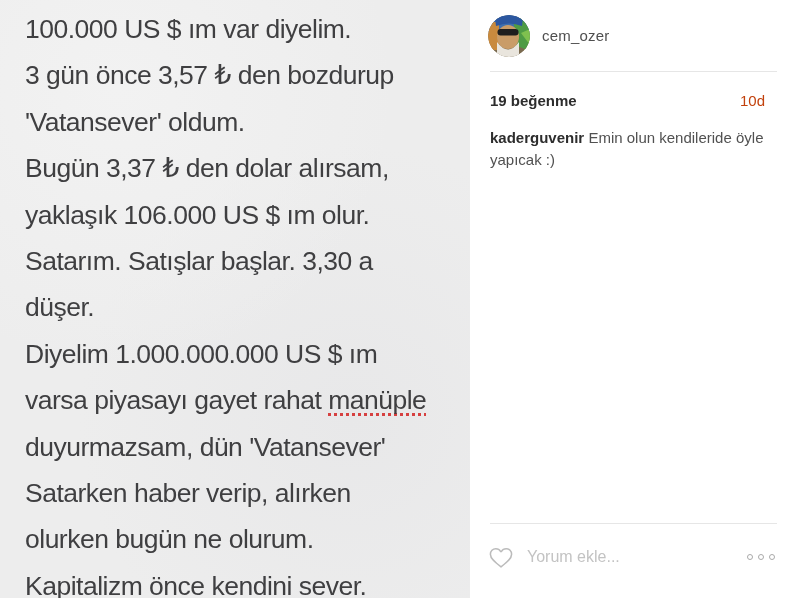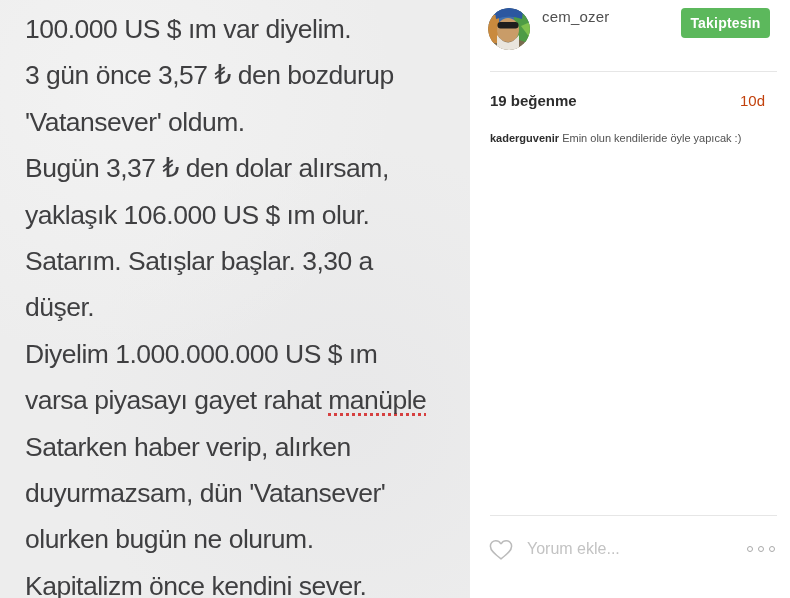--- a/index.html
+++ b/index.html
@@ -38,22 +38,22 @@
 
   
   .panel {
     width:320px; flex:1 1 auto; height:598px;
     background:#fff;
     position:relative;
     color:#262626;
   }
   .panel-header {
     height:71px;
-    display:flex; align-items:flex-start;
-    padding:8px 20px 0 18px;
+    display:flex; align-items:center;
+    padding:0 20px 0 18px;
   }
   .avatar {
     width:42px; height:42px; border-radius:50%;
     overflow:hidden; flex:0 0 42px;
     cursor:pointer;
   }
   .username {
     margin-left:12px;
     font-size:15px;
     color:#4f4f4f;
@@ -75,26 +75,26 @@
 
   .likes-row {
     display:flex; align-items:center;
     padding:20px 25px 0 20px;
   }
   .likes-count { font-size:15px; font-weight:600; color:#2d2d2d; cursor:pointer; }
   .timestamp { margin-left:auto; font-size:15px; color:#c2410c; }
 
   .comment-list { padding:18px 20px 0 20px; }
   .comment {
-    font-size:11px; line-height:22px; color:#515151;
+    font-size:15px; line-height:22px; color:#515151;
     width:292px;
   }
   .c-user { font-weight:600; color:#2d2d2d; cursor:pointer; }
 
-  .panel-footer { position:absolute; left:0; right:0; bottom:16px;border-radius:19px; }
+  .panel-footer { position:absolute; left:0; right:0; bottom:8px;border-radius:19px; }
   .footer-row {
     height:66px;
     display:flex; align-items:center;
     padding:0 13px 0 18px;
   }
   .heart-btn { width:26px; height:24px; flex:0 0 26px; cursor:pointer; }
   .comment-input {
     border:none; outline:none; background:transparent;
     margin-left:13px;
     font-family:inherit; font-size:16px;
@@ -118,22 +118,22 @@
   <div>
       <div class="img-line">100.000 US $ ım var diyelim.</div>
       <div class="img-line">3 gün önce 3,57 ₺ den bozdurup</div>
       <div class="img-line">'Vatansever' oldum.</div>
       <div class="img-line">Bugün 3,37 ₺ den dolar alırsam,</div>
       <div class="img-line">yaklaşık 106.000 US $ ım olur.</div>
       <div class="img-line">Satarım. Satışlar başlar. 3,30 a</div>
       <div class="img-line">düşer.</div>
       <div class="img-line">Diyelim 1.000.000.000 US $ ım</div>
       <div class="img-line">varsa piyasayı gayet rahat <span class="misspell">manüple</span></div>
+      <div class="img-line">duyurmazsam, dün 'Vatansever'</div>
       <div class="img-line">Satarken haber verip, alırken</div>
-      <div class="img-line">duyurmazsam, dün 'Vatansever'</div>
       <div class="img-line">olurken bugün ne olurum.</div>
       <div class="img-line">Kapitalizm önce kendini sever.</div>
       <div class="img-line">Yoksa adı kapitalizm olmaz.</div>
     </div>
 </div>
 
 <div class="panel">
 
   <div class="panel-header">
     <div class="avatar">
@@ -150,21 +150,20 @@
           <path d="M33 18 L42 14 L42 30 Z" fill="#7fc04f"></path>
           <rect x="0" y="7" width="11" height="28" fill="#c98a3e"></rect>
           <ellipse cx="20" cy="22" rx="11" ry="12" fill="#c99c68"></ellipse>
           <path d="M9 27 Q20 42 31 27 L31 42 L9 42 Z" fill="#e9e5dd"></path>
           <rect x="9.5" y="14" width="21" height="6.5" rx="3" fill="#1e1e1e"></rect>
           <path d="M7 3 Q21 -4 35 3 L34 11 Q21 6 8 11 Z" fill="#2c57a0"></path>
         </g>
       </svg>
     </div>
     <span class="username">cem_ozer</span>
-    <button class="follow-btn">Takiptesin</button>
   </div>
 
   <div class="divider"></div>
 
   <div class="likes-row">
     <span class="likes-count">19 beğenme</span>
     <span class="timestamp">10d</span>
   </div>
 
   <div class="comment-list">

